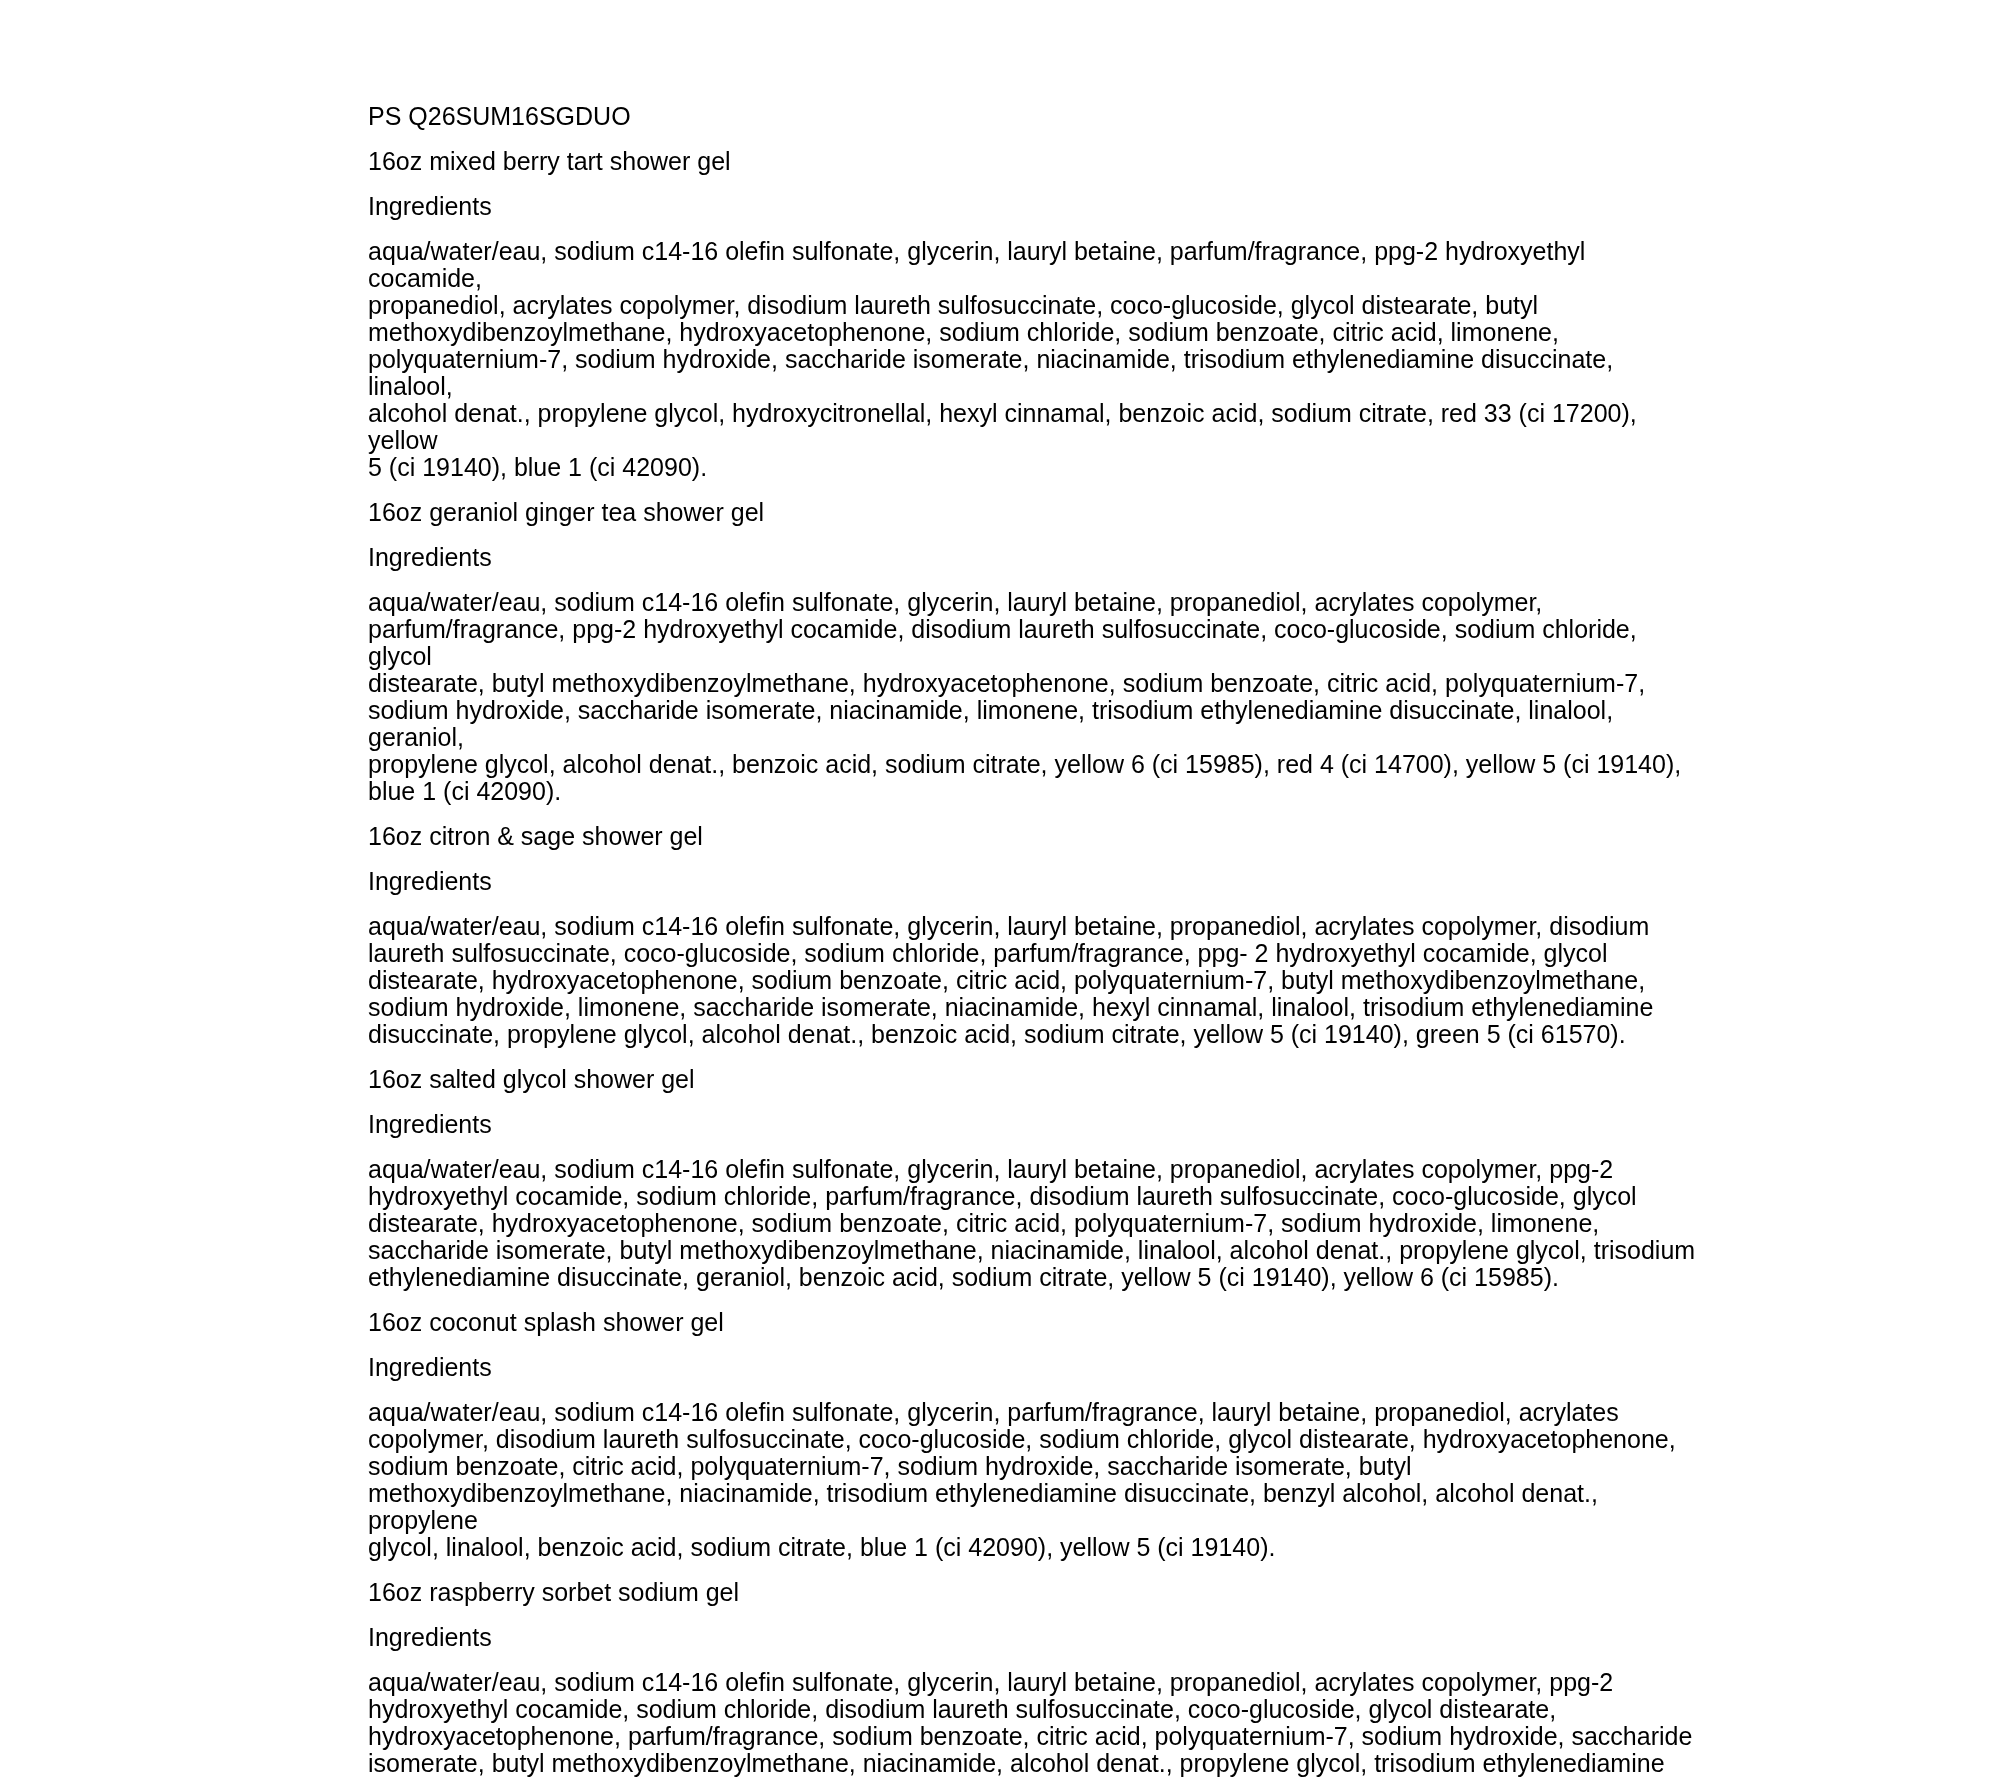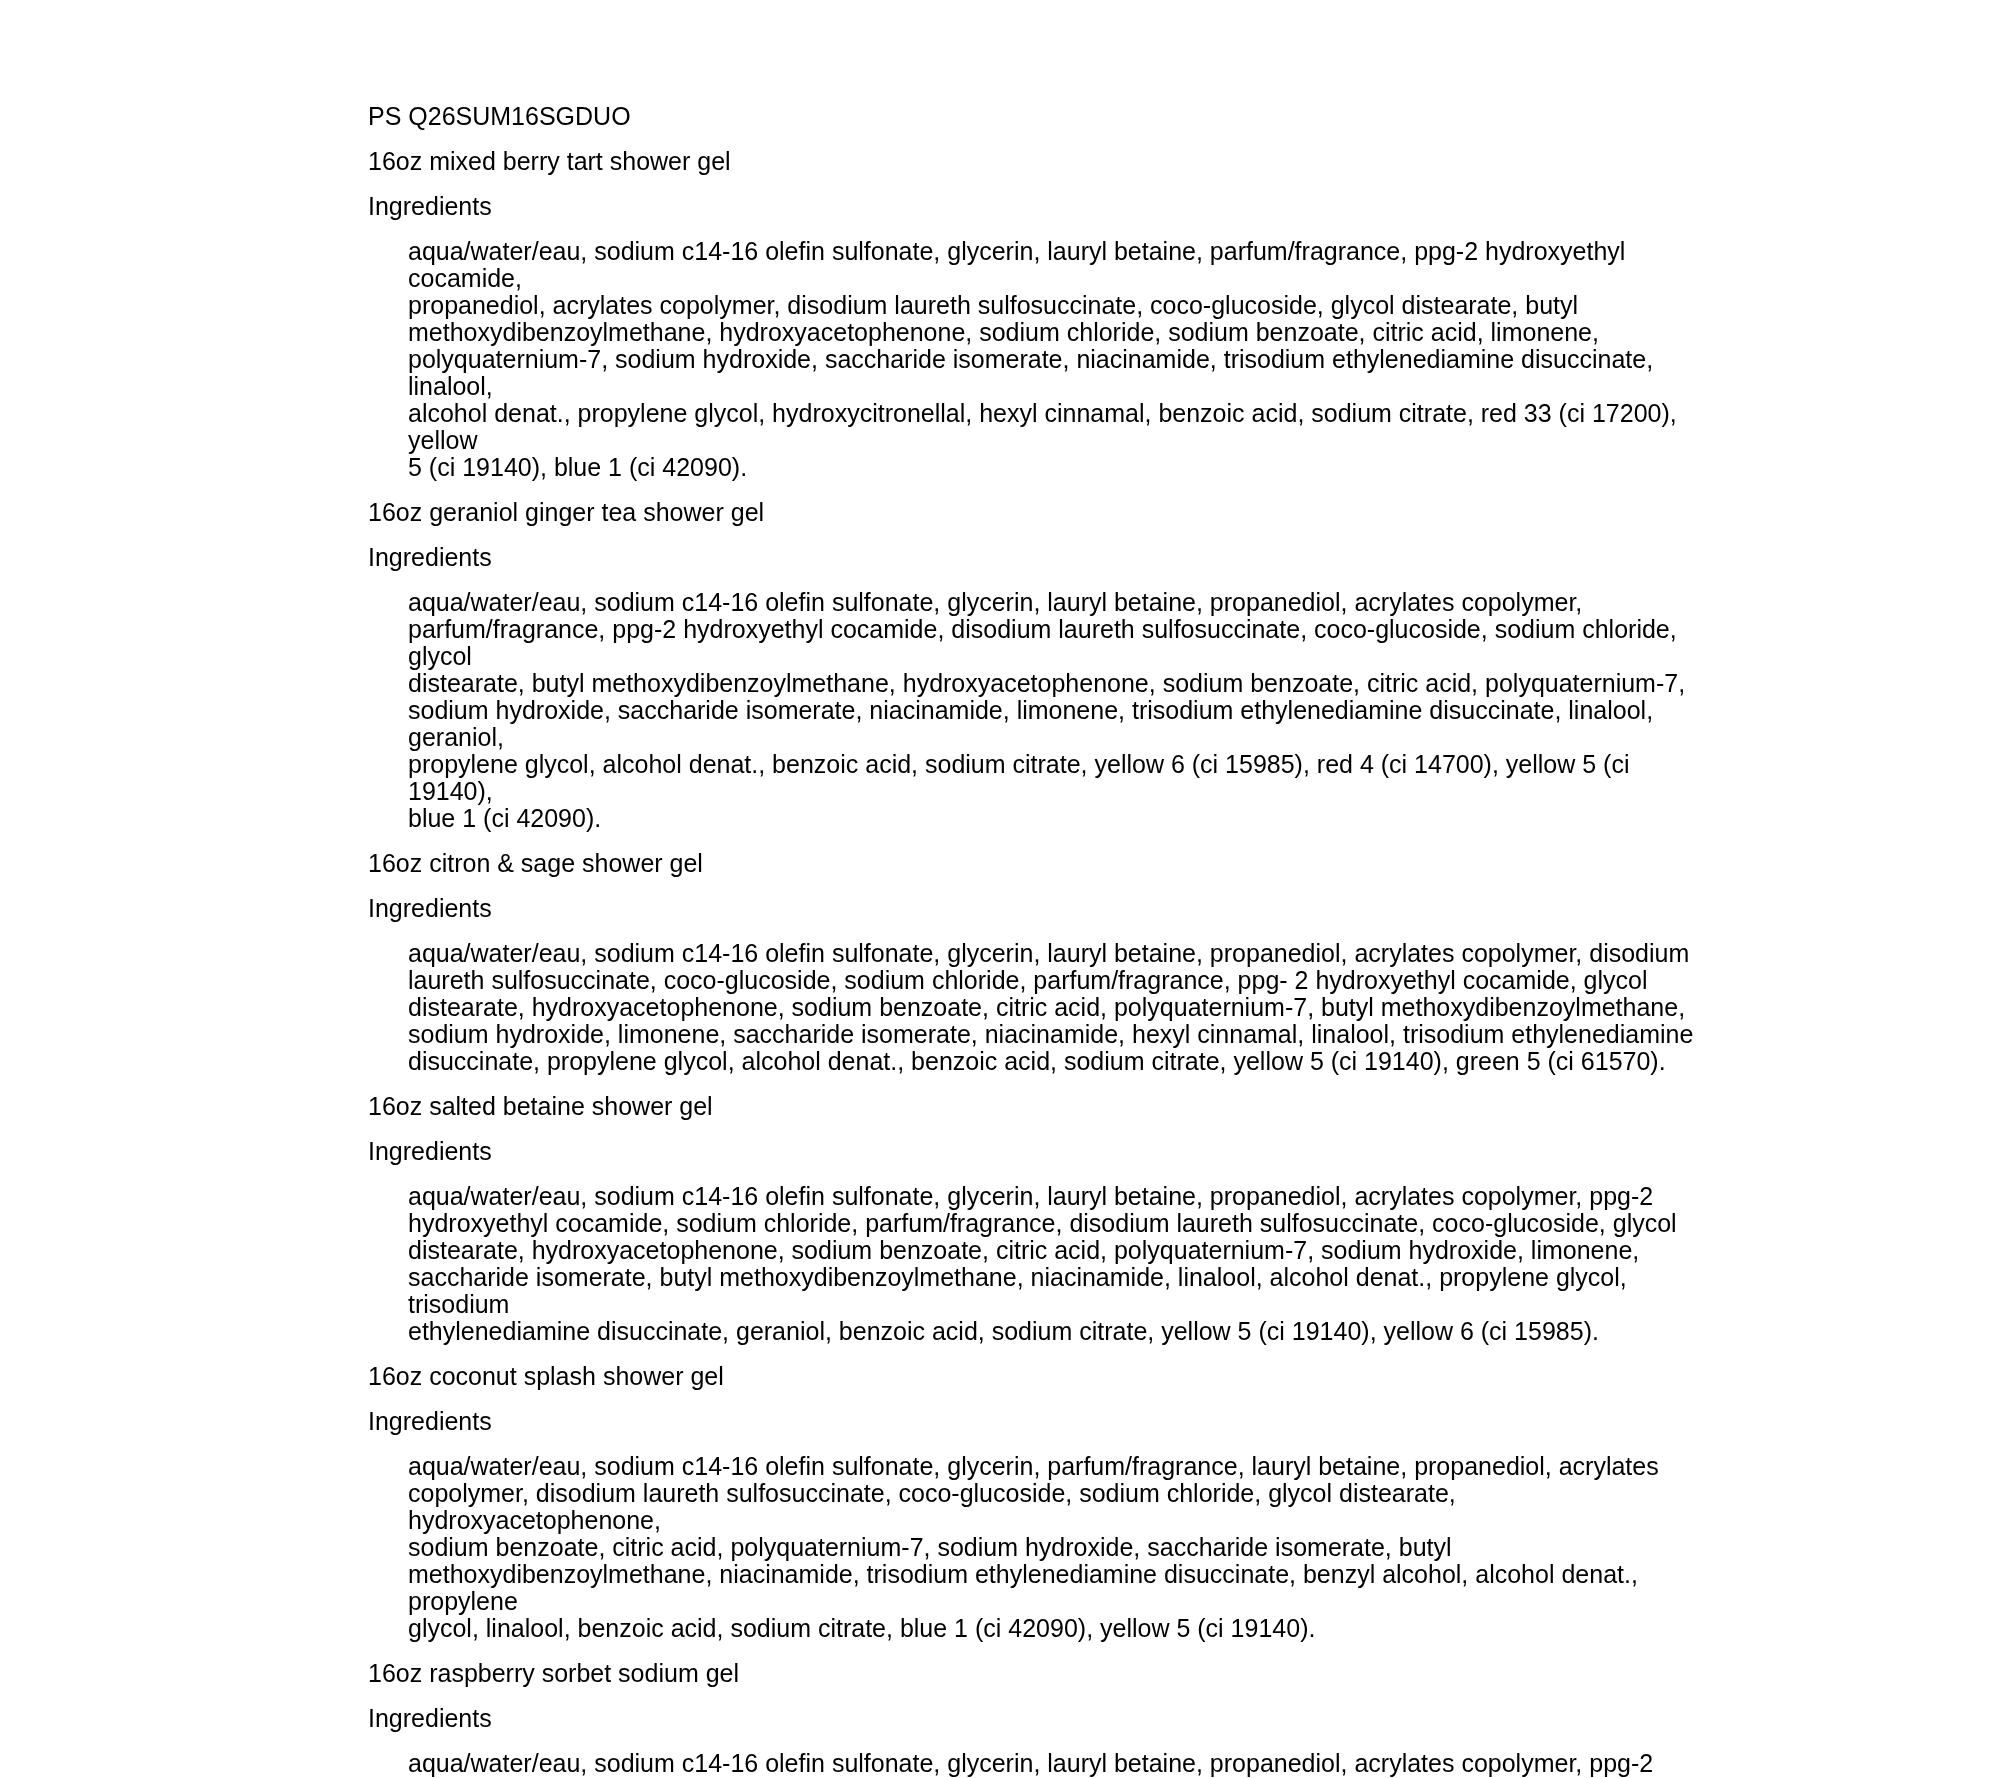--- a/index.html
+++ b/index.html
@@ -23,21 +23,20 @@
     font-size: 25px;
     line-height: 27px;
     letter-spacing: 0;
   }
   .para {
     margin: 0 0 18px 0;
     padding: 0;
   }
   .ingredients-text {
     white-space: pre-line;
-    margin-left: 40px;
   }
 </style>
 </head>
 <body>
 
 <div class="doc">
 
   <p class="para">PS Q26SUM16SGDUO</p>
 
   <div>
@@ -66,21 +65,21 @@
     <p class="para">16oz citron &amp; sage shower gel</p>
     <p class="para">Ingredients</p>
     <p class="para ingredients-text">aqua/water/eau, sodium c14-16 olefin sulfonate, glycerin, lauryl betaine, propanediol, acrylates copolymer, disodium
 laureth sulfosuccinate, coco-glucoside, sodium chloride, parfum/fragrance, ppg- 2 hydroxyethyl cocamide, glycol
 distearate, hydroxyacetophenone, sodium benzoate, citric acid, polyquaternium-7, butyl methoxydibenzoylmethane,
 sodium hydroxide, limonene, saccharide isomerate, niacinamide, hexyl cinnamal, linalool, trisodium ethylenediamine
 disuccinate, propylene glycol, alcohol denat., benzoic acid, sodium citrate, yellow 5 (ci 19140), green 5 (ci 61570).</p>
   </div>
 
   <div>
-    <p class="para">16oz salted betaine shower gel</p>
+    <p class="para">16oz salted glycol shower gel</p>
     <p class="para">Ingredients</p>
     <p class="para ingredients-text">aqua/water/eau, sodium c14-16 olefin sulfonate, glycerin, lauryl betaine, propanediol, acrylates copolymer, ppg-2
 hydroxyethyl cocamide, sodium chloride, parfum/fragrance, disodium laureth sulfosuccinate, coco-glucoside, glycol
 distearate, hydroxyacetophenone, sodium benzoate, citric acid, polyquaternium-7, sodium hydroxide, limonene,
 saccharide isomerate, butyl methoxydibenzoylmethane, niacinamide, linalool, alcohol denat., propylene glycol, trisodium
 ethylenediamine disuccinate, geraniol, benzoic acid, sodium citrate, yellow 5 (ci 19140), yellow 6 (ci 15985).</p>
   </div>
 
   <div>
     <p class="para">16oz coconut splash shower gel</p>

